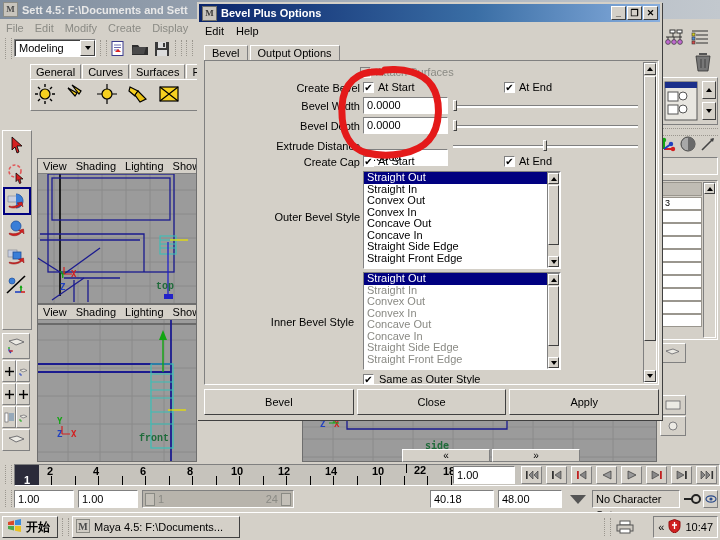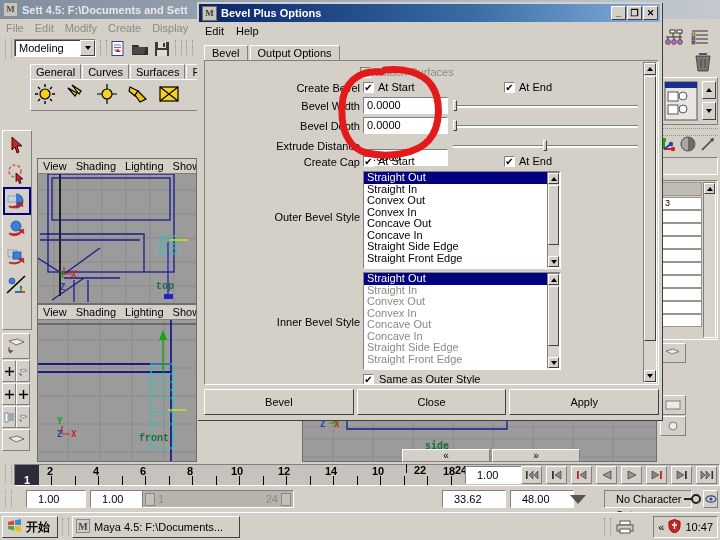--- a/index.html
+++ b/index.html
@@ -95,21 +95,21 @@
   
   #timeline{
     position:absolute;left:14px;top:464px;width:706px;height:22px;
     background:#c6c3bc;border:1px solid;border-color:#808080 #fff #fff #808080;box-sizing:border-box;
   }
   #timeline .tick{position:absolute;bottom:0;width:1px;height:9px;background:#000;}
   #timeline .tlabel{position:absolute;top:0px;font-size:11px;color:#000;font-weight:bold;}
   #tl-current{position:absolute;left:0px;top:0;width:24px;height:20px;background:#2b2b3a;color:#fff;font-size:11px;font-weight:bold;text-align:center;line-height:30px;}
   .numfield{
     position:absolute;background:#fff;border:1px solid;border-color:#808080 #fff #fff #808080;
-    box-sizing:border-box;font-size:11px;line-height:16px;padding-left:11px;color:#000;margin-left:12px;
+    box-sizing:border-box;font-size:11px;line-height:16px;padding-left:3px;color:#000;
   }
   .pbtn{
     position:absolute;background:#d4d0c8;border:1px solid;border-color:#fff #808080 #808080 #fff;
     box-sizing:border-box;display:flex;align-items:center;justify-content:center;
   }
   
   #taskbar{
     position:absolute;left:0;top:512px;width:720px;height:28px;background:#d4d0c8;
     border-top:1px solid #fff;box-sizing:border-box;
   }
@@ -702,21 +702,21 @@
   <div class="abs" style="left:142px;top:490px;width:152px;height:18px;background:#b8b4ac;border:1px solid;border-color:#808080 #fff #fff #808080;box-sizing:border-box;display:flex;align-items:center;justify-content:space-between;padding:0 2px;">
     <span style="display:flex;align-items:center;gap:3px;color:#8a8a84;font-size:11px;">
       <span style="width:8px;height:11px;background:#c4c0b8;border:1px solid #8a8a84;display:inline-block;"></span>
       <span>1</span>
     </span>
     <span style="display:flex;align-items:center;gap:3px;color:#8a8a84;font-size:11px;">
       <span>24</span>
       <span style="width:8px;height:11px;background:#c4c0b8;border:1px solid #8a8a84;display:inline-block;"></span>
     </span>
   </div>
-  <div class="numfield" style="left:430px;top:490px;width:64px;height:18px;">33.62</div>
+  <div class="numfield" style="left:430px;top:490px;width:64px;height:18px;">40.18</div>
   <div class="numfield" style="left:498px;top:490px;width:64px;height:18px;">48.00</div>
   <div class="abs" style="left:568px;top:492px;">
     <svg width="20" height="14" viewBox="0 0 20 14">
         <path d="M2 3h16l-8 9z" fill="#555"></path>
       </svg>
   </div>
   <div class="numfield" style="left:592px;top:490px;width:88px;height:18px;background:#d4d0c8;">No Character Set</div>
   <div class="abs" style="left:683px;top:492px;">
     <svg width="18" height="14" viewBox="0 0 18 14">
         <path d="M1 7h9" stroke="#222" stroke-width="2"></path>
@@ -805,21 +805,21 @@
         <div class="sarrow" style="top:0;">
             <i class="arrowup"></i>
           </div>
         <div class="sthumb" style="top:12px;height:60px;"></div>
         <div class="sarrow" style="bottom:0;">
             <i class="arrowdn"></i>
           </div>
       </div>
     </div>
 
-    <div class="flabel abs" style="left:65px;top:255px;width:90px;">Inner Bevel Style</div>
+    <div class="flabel abs" style="left:59px;top:255px;width:90px;">Inner Bevel Style</div>
     <div class="listbox dis abs" style="left:158px;top:211px;width:198px;height:98px;">
       <div class="li sel">Straight Out</div>
       <div class="li">Straight In</div>
       <div class="li">Convex Out</div>
       <div class="li">Convex In</div>
       <div class="li">Concave Out</div>
       <div class="li">Concave In</div>
       <div class="li">Straight Side Edge</div>
       <div class="li">Straight Front Edge</div>
       <div class="vscroll" style="right:0;top:0;bottom:0;">

